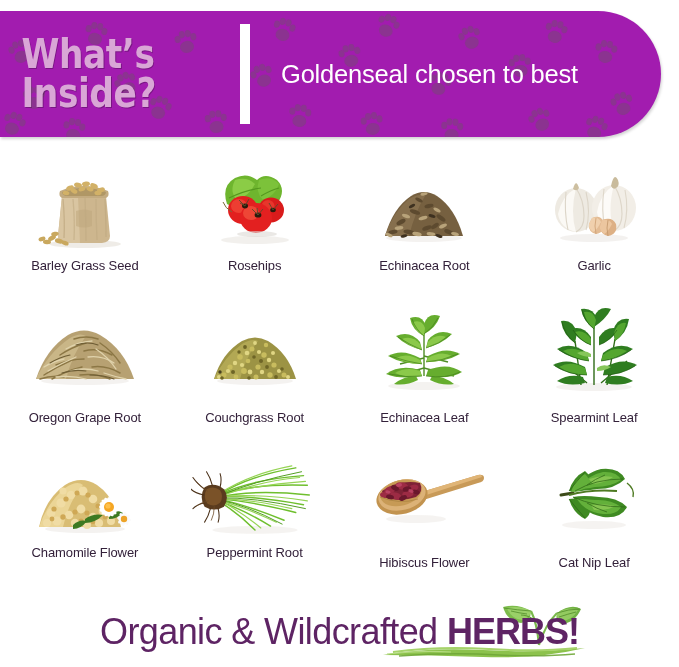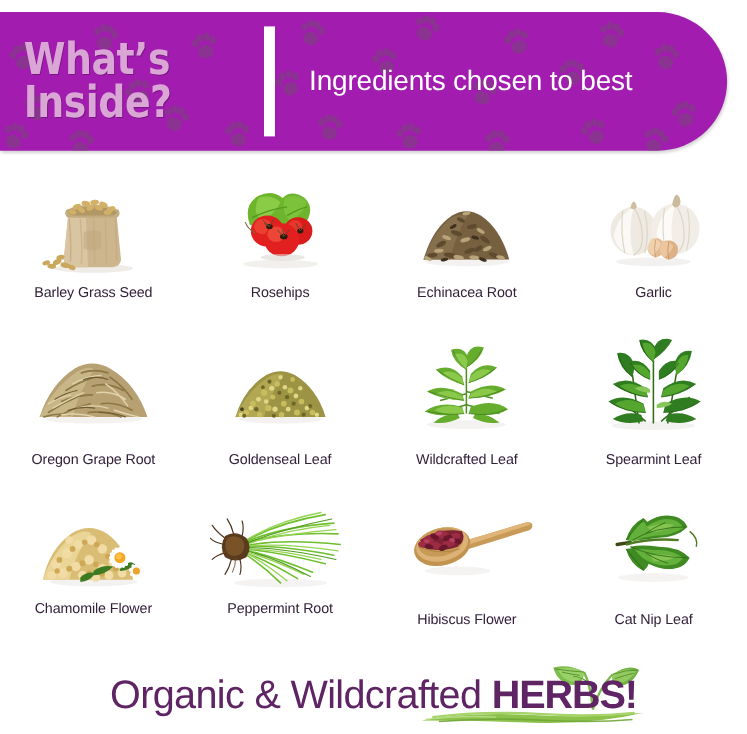--- a/index.html
+++ b/index.html
@@ -200,21 +200,21 @@
 
   <div class="banner-inner">
     <div class="banner-title">
       <div>What’s</div>
       <div>Inside?</div>
     </div>
 
     <div class="banner-divider"></div>
 
     <div class="banner-sub">
-      <span>Ingredients chosen to best</span>
+      <span>Goldenseal chosen to best</span>
     </div>
   </div>
 </div>
 
 <div class="grid">
 
   <div class="cell r1">
     <div class="thumb">
       <svg width="106" height="84" viewBox="0 0 106 84">
         <ellipse cx="53" cy="78" rx="36" ry="4" fill="#e8e4dd" opacity="0.7"></ellipse>
@@ -442,21 +442,21 @@
           <circle cx="22" cy="69" r="1.8"></circle>
             <circle cx="54" cy="48" r="1.8"></circle>
           <circle cx="67" cy="58" r="1.9"></circle>
             <circle cx="39" cy="43" r="1.7"></circle>
           <circle cx="82" cy="60" r="1.8"></circle>
             <circle cx="49" cy="69" r="1.8"></circle>
         </g>
         <circle cx="20" cy="63" r="1.7" fill="#474021"></circle>
       </svg>
     </div>
-    <div class="cap">Goldenseal Leaf</div>
+    <div class="cap">Couchgrass Root</div>
   </div>
 
   <div class="cell r2">
     <div class="thumb">
       <svg width="116" height="90" viewBox="0 0 116 90">
         <ellipse cx="58" cy="80" rx="36" ry="4" fill="#eceae6" opacity="0.6"></ellipse>
         <g stroke="#4e8c24" stroke-width="1.4" fill="none">
           <path d="M58 70 L58 28"></path>
             <path d="M58 52 L34 58"></path>
             <path d="M58 50 L82 56"></path>
@@ -488,21 +488,21 @@
             <path d="M56 58 Q42 56 24 50"></path>
           <path d="M56 70 Q40 72 23 68"></path>
             <path d="M60 42 Q73 38 84 29"></path>
           <path d="M60 56 Q76 55 92 48"></path>
             <path d="M60 70 Q80 73 94 66"></path>
           <path d="M58 30 Q50 24 46 13"></path>
             <path d="M58 28 Q67 22 72 12"></path>
         </g>
       </svg>
     </div>
-    <div class="cap">Wildcrafted Leaf</div>
+    <div class="cap">Echinacea Leaf</div>
   </div>
 
   <div class="cell r2">
     <div class="thumb">
       <svg width="118" height="92" viewBox="0 0 118 92">
         <ellipse cx="59" cy="82" rx="38" ry="4" fill="#eceae6" opacity="0.6"></ellipse>
         <g stroke="#2f6b18" stroke-width="1.4" fill="none">
           <path d="M46 80 L40 36"></path>
             <path d="M59 80 L59 22"></path>
             <path d="M72 80 L80 34"></path>

